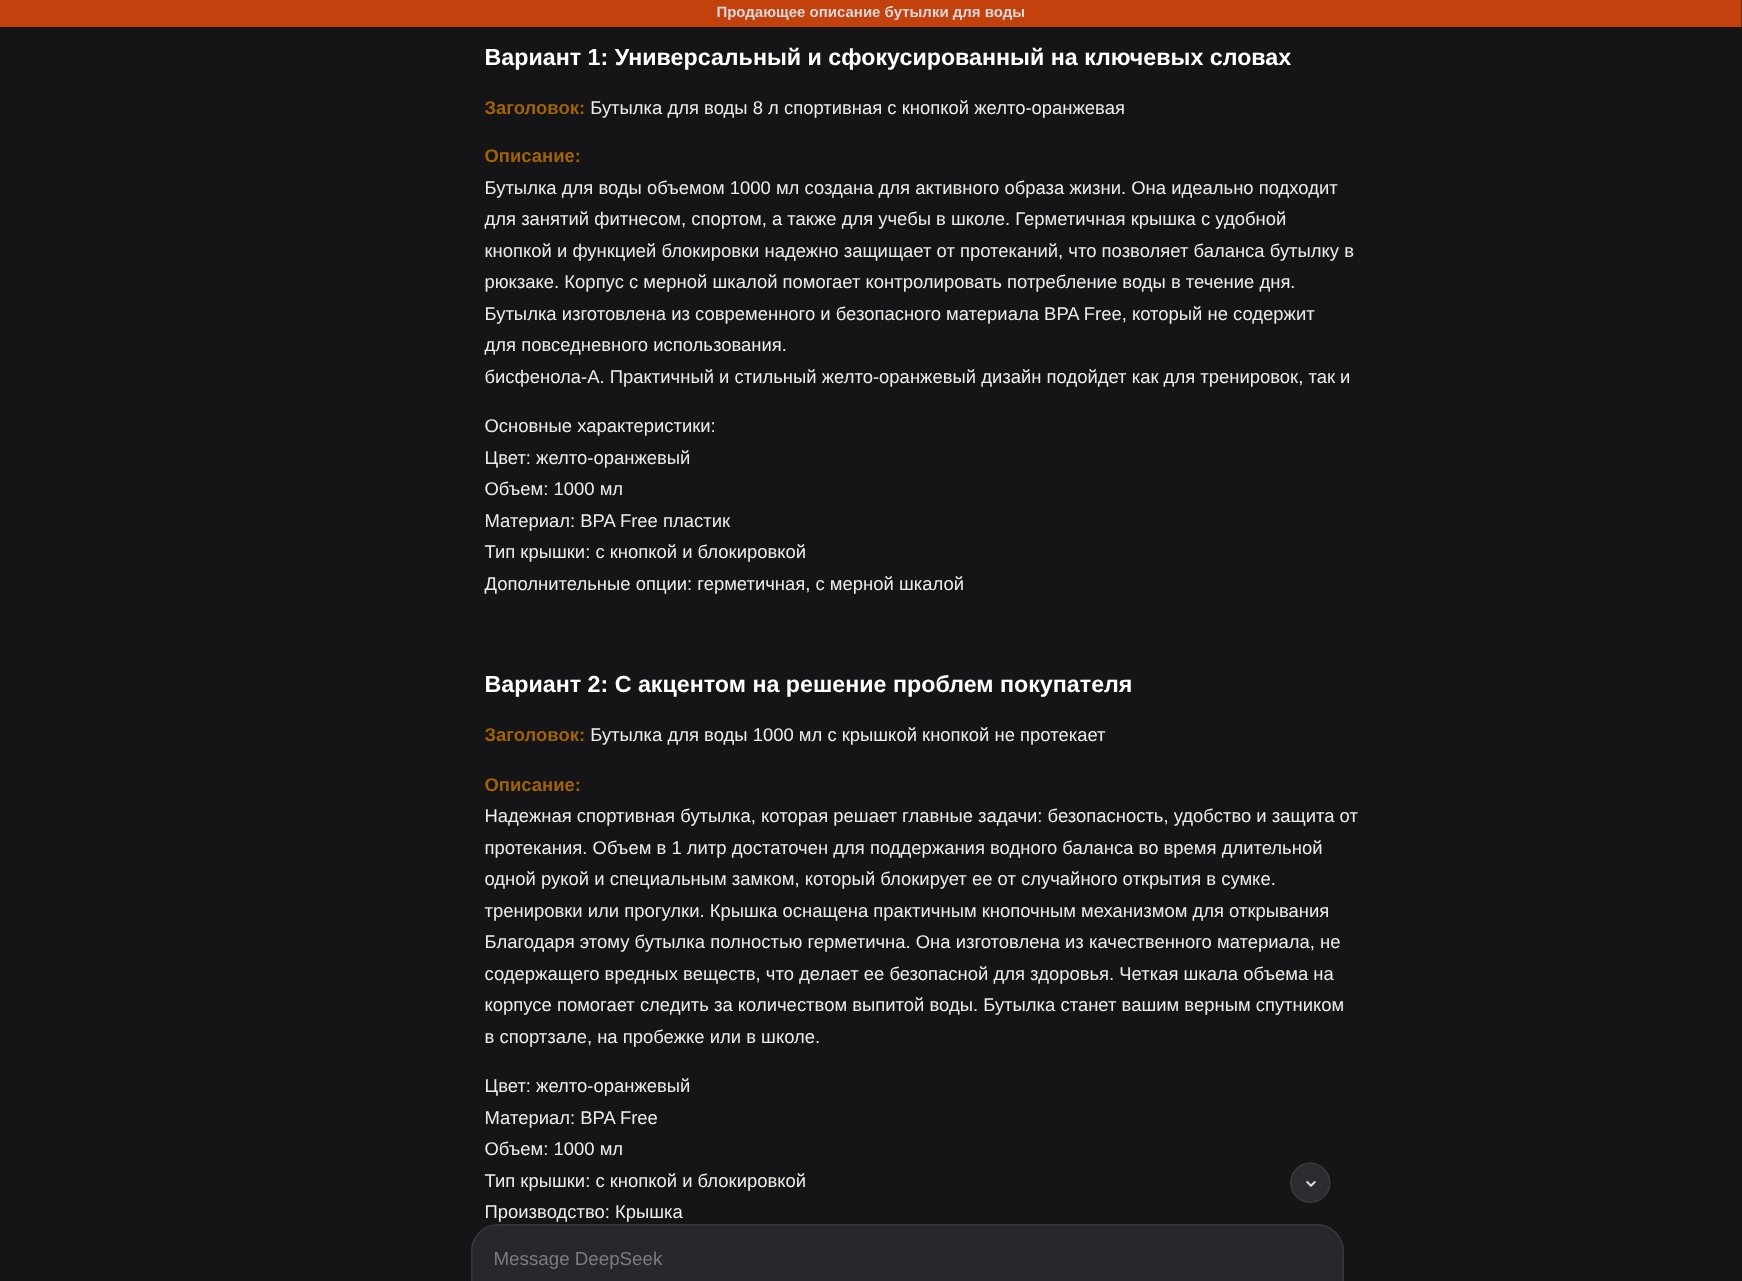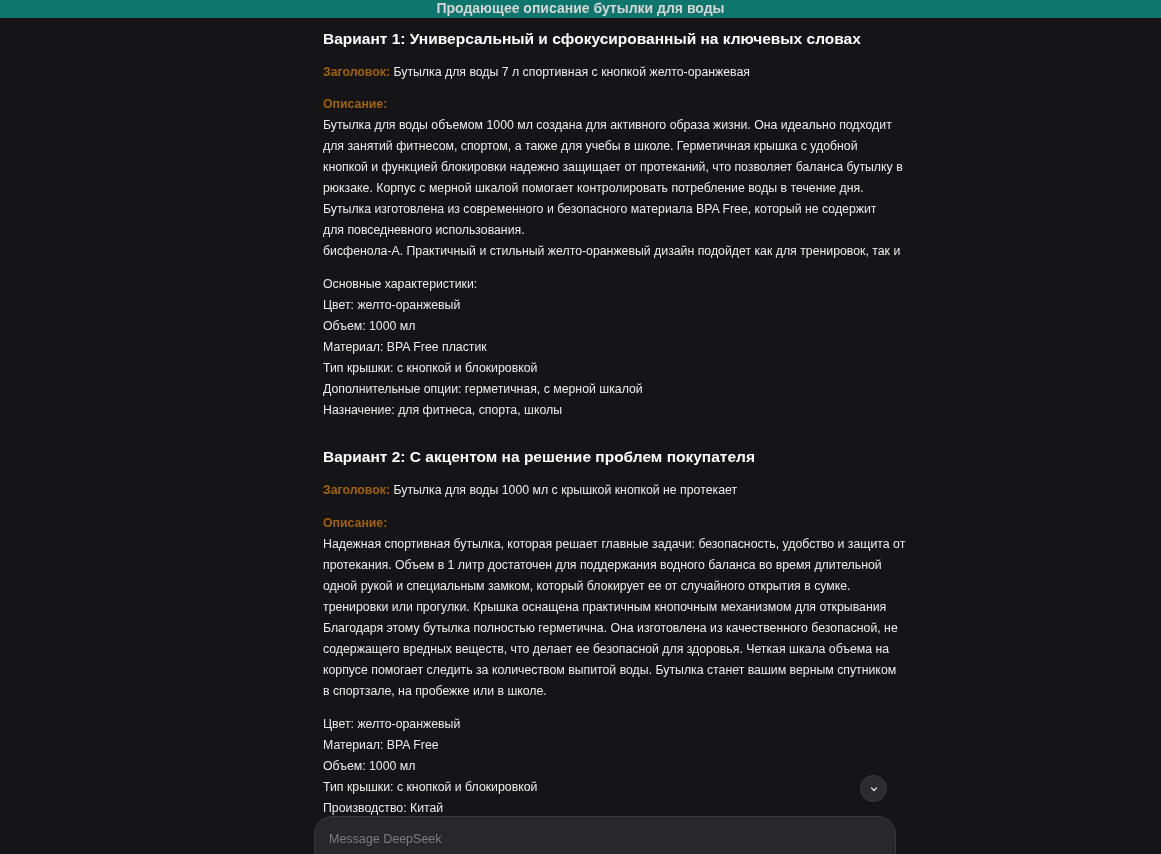--- a/index.html
+++ b/index.html
@@ -4,23 +4,23 @@
   <style>
     * { box-sizing: border-box; margin: 0; padding: 0; }
     html, body {
       width: 1161px; height: 854px; overflow: hidden;
       background: #151517;
       font-family: "Liberation Sans", "DejaVu Sans", sans-serif;
       color: #f0f0f0;
     }
     .topbar {
       position: absolute; left: 0; top: 0; width: 1161px; height: 18px;
-      background: #0f766e;
+      background: #c2410c;
       text-align: center;
-      font-size: 14px; font-weight: bold; color: #d6d6d6;
+      font-size: 10px; font-weight: bold; color: #d6d6d6;
       line-height: 17px;
       z-index: 5;
     }
     .scroll {
       position: absolute; left: 0; top: 0; width: 1161px; height: 854px;
       overflow: hidden;
     }
     .content {
       position: absolute; left: 323px; top: 0; width: 575px;
       font-size: 12.3px; line-height: 21px; color: #ececec;
@@ -65,69 +65,68 @@
 
 <div class="topbar">Продающее описание бутылки для воды</div>
 
 <div class="scroll">
   <div class="content">
 
     <h2 style="top:29px;">Вариант 1: Универсальный и сфокусированный на ключевых словах</h2>
 
     <div class="p" style="top:62px;">
       <b>Заголовок:</b>
-      <span>Бутылка для воды 7 л спортивная с кнопкой желто-оранжевая</span>
+      <span>Бутылка для воды 8 л спортивная с кнопкой желто-оранжевая</span>
     </div>
 
     <div class="p" style="top:94px;">
       <b class="line">Описание:</b>
       <span class="line">Бутылка для воды объемом 1000 мл создана для активного образа жизни. Она идеально подходит</span>
       <span class="line">для занятий фитнесом, спортом, а также для учебы в школе. Герметичная крышка с удобной</span>
       <span class="line">кнопкой и функцией блокировки надежно защищает от протеканий, что позволяет баланса бутылку в</span>
       <span class="line">рюкзаке. Корпус с мерной шкалой помогает контролировать потребление воды в течение дня.</span>
       <span class="line">Бутылка изготовлена из современного и безопасного материала BPA Free, который не содержит</span>
       <span class="line">для повседневного использования.</span>
       <span class="line">бисфенола-А. Практичный и стильный желто-оранжевый дизайн подойдет как для тренировок, так и</span>
     </div>
 
     <div class="p" style="top:274px;">
       <span class="line">Основные характеристики:</span>
       <span class="line">Цвет: желто-оранжевый</span>
       <span class="line">Объем: 1000 мл</span>
       <span class="line">Материал: BPA Free пластик</span>
       <span class="line">Тип крышки: с кнопкой и блокировкой</span>
       <span class="line">Дополнительные опции: герметичная, с мерной шкалой</span>
-      <span class="line">Назначение: для фитнеса, спорта, школы</span>
     </div>
 
     <h2 style="top:447px;">Вариант 2: С акцентом на решение проблем покупателя</h2>
 
     <div class="p" style="top:480px;">
       <b>Заголовок:</b>
       <span>Бутылка для воды 1000 мл с крышкой кнопкой не протекает</span>
     </div>
 
     <div class="p" style="top:513px;">
       <b class="line">Описание:</b>
       <span class="line">Надежная спортивная бутылка, которая решает главные задачи: безопасность, удобство и защита от</span>
       <span class="line">протекания. Объем в 1 литр достаточен для поддержания водного баланса во время длительной</span>
       <span class="line">одной рукой и специальным замком, который блокирует ее от случайного открытия в сумке.</span>
       <span class="line">тренировки или прогулки. Крышка оснащена практичным кнопочным механизмом для открывания</span>
-      <span class="line">Благодаря этому бутылка полностью герметична. Она изготовлена из качественного безопасной, не</span>
+      <span class="line">Благодаря этому бутылка полностью герметична. Она изготовлена из качественного материала, не</span>
       <span class="line">содержащего вредных веществ, что делает ее безопасной для здоровья. Четкая шкала объема на</span>
       <span class="line">корпусе помогает следить за количеством выпитой воды. Бутылка станет вашим верным спутником</span>
       <span class="line">в спортзале, на пробежке или в школе.</span>
     </div>
 
     <div class="p" style="top:714px;">
       <span class="line">Цвет: желто-оранжевый</span>
       <span class="line">Материал: BPA Free</span>
       <span class="line">Объем: 1000 мл</span>
       <span class="line">Тип крышки: с кнопкой и блокировкой</span>
-      <span class="line">Производство: Китай</span>
+      <span class="line">Производство: Крышка</span>
     </div>
 
   </div>
 </div>
 
 <div class="scroll-btn">
   <svg width="10" height="10" viewBox="0 0 10 10">
     <path d="M2.5 4 L5 6.5 L7.5 4" fill="none" stroke="#d8d8d8" stroke-width="1.4" stroke-linecap="round" stroke-linejoin="round"></path>
   </svg>
 </div>

